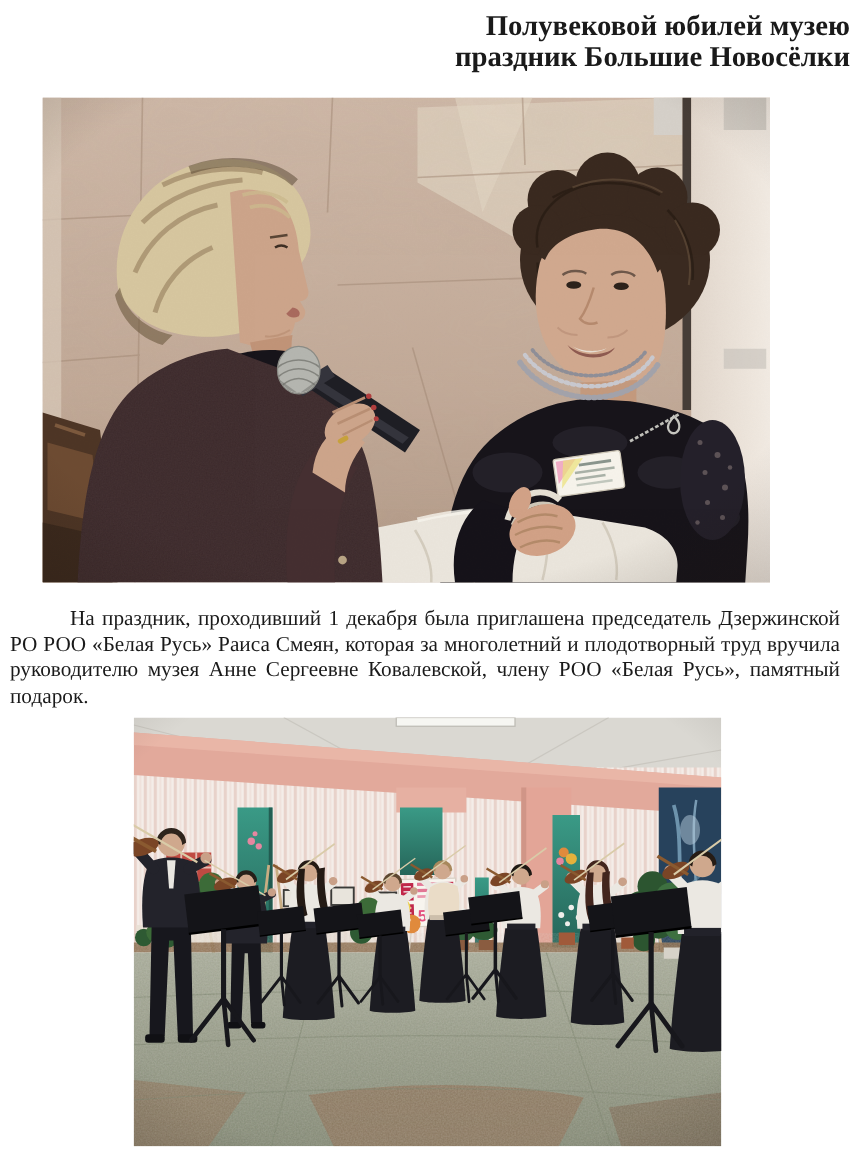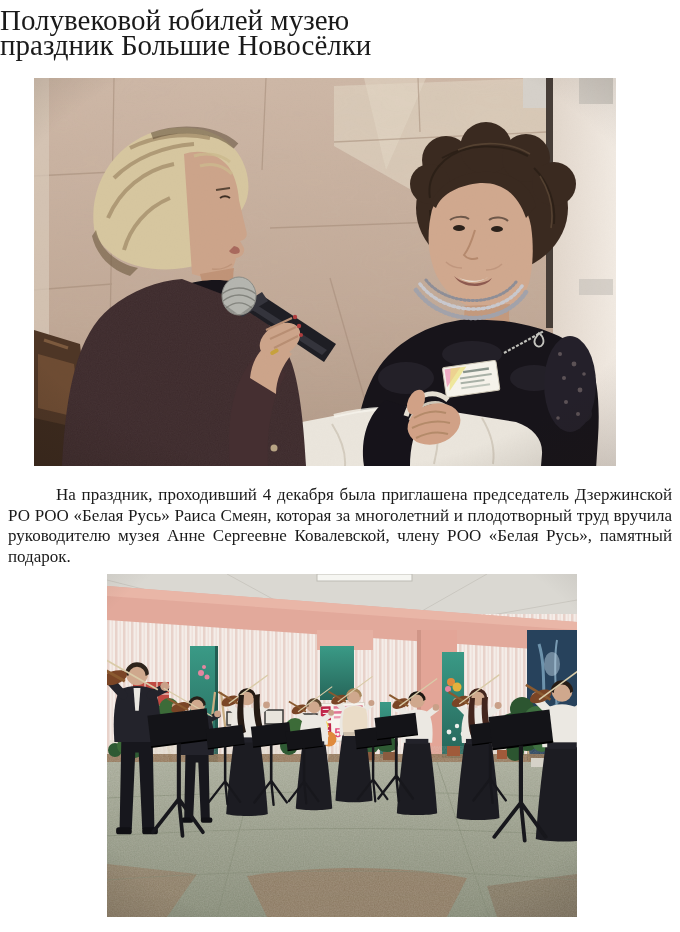--- a/index.html
+++ b/index.html
@@ -6,21 +6,21 @@
   .page {
     position: relative;
     width: 680px; height: 932px;
     background: var(--paper, #ffffff);
     color: var(--ink, #1a1a1a);
     font-family: "Liberation Serif", "DejaVu Serif", serif;
     overflow: hidden;
     box-sizing: border-box;
     padding-top: 8px;
   }
-  header.title { text-align: left; font-weight: normal; font-size: 29px; line-height: 25px; }
+  header.title { text-align: right; font-weight: bold; font-size: 23px; line-height: 25px; }
   figure { margin: 0; padding: 0; line-height: 0; }
   .photo1 { margin: 20px 0 0 34px; width: 582px; height: 388px; }
   .photo2 { margin: 7px 0 0 107px; width: 470px; height: 343px; }
   .body-text {
     margin: 19px 8px 0 8px;
     font-size: 17px; line-height: 20.5px;
     text-align: justify; text-indent: 48px;
   }
   svg { display: block; }
 </style>
@@ -248,21 +248,21 @@
         <circle cx="267" cy="257" r="2" fill="#b23e3e"></circle>
         <rect x="236" y="272" width="9" height="4" rx="2" fill="#c8a23c" transform="rotate(-28 240 274)"></rect>
       </g>
     </g>
 
     <rect width="582" height="388" fill="url(#p1vig)"></rect>
     <rect width="582" height="388" filter="url(#graindark)" opacity="0.05"></rect>
   </svg>
   </figure>
 
-  <p class="body-text">На праздник, проходивший 4 декабря была приглашена председатель Дзержинской РО РОО «Белая Русь» Раиса Смеян, которая за многолетний и плодотворный труд вручила руководителю музея Анне Сергеевне Ковалевской, члену РОО «Белая Русь», памятный подарок.</p>
+  <p class="body-text">На праздник, проходивший 1 декабря была приглашена председатель Дзержинской РО РОО «Белая Русь» Раиса Смеян, которая за многолетний и плодотворный труд вручила руководителю музея Анне Сергеевне Ковалевской, члену РОО «Белая Русь», памятный подарок.</p>
 
   <figure class="photo2">
   <svg viewBox="0 0 470 343" width="470" height="343" role="img" aria-label="Ансамбль из восьми юных скрипачей в белых блузах и длинных тёмных юбках выступает в холле с розовыми стенами, зелёными колоннами и пюпитрами">
     <defs>
       <pattern id="stripes" width="8" height="10" patternUnits="userSpaceOnUse">
         <rect width="8" height="10" fill="var(--p2-curtain,#f4ede8)"></rect>
         <rect width="2.5" height="10" fill="#e8d2ca"></rect>
         <rect x="4.5" width="1.5" height="10" fill="#efe0da"></rect>
       </pattern>
       <linearGradient id="tealg" x1="0" y1="0" x2="0" y2="1">

